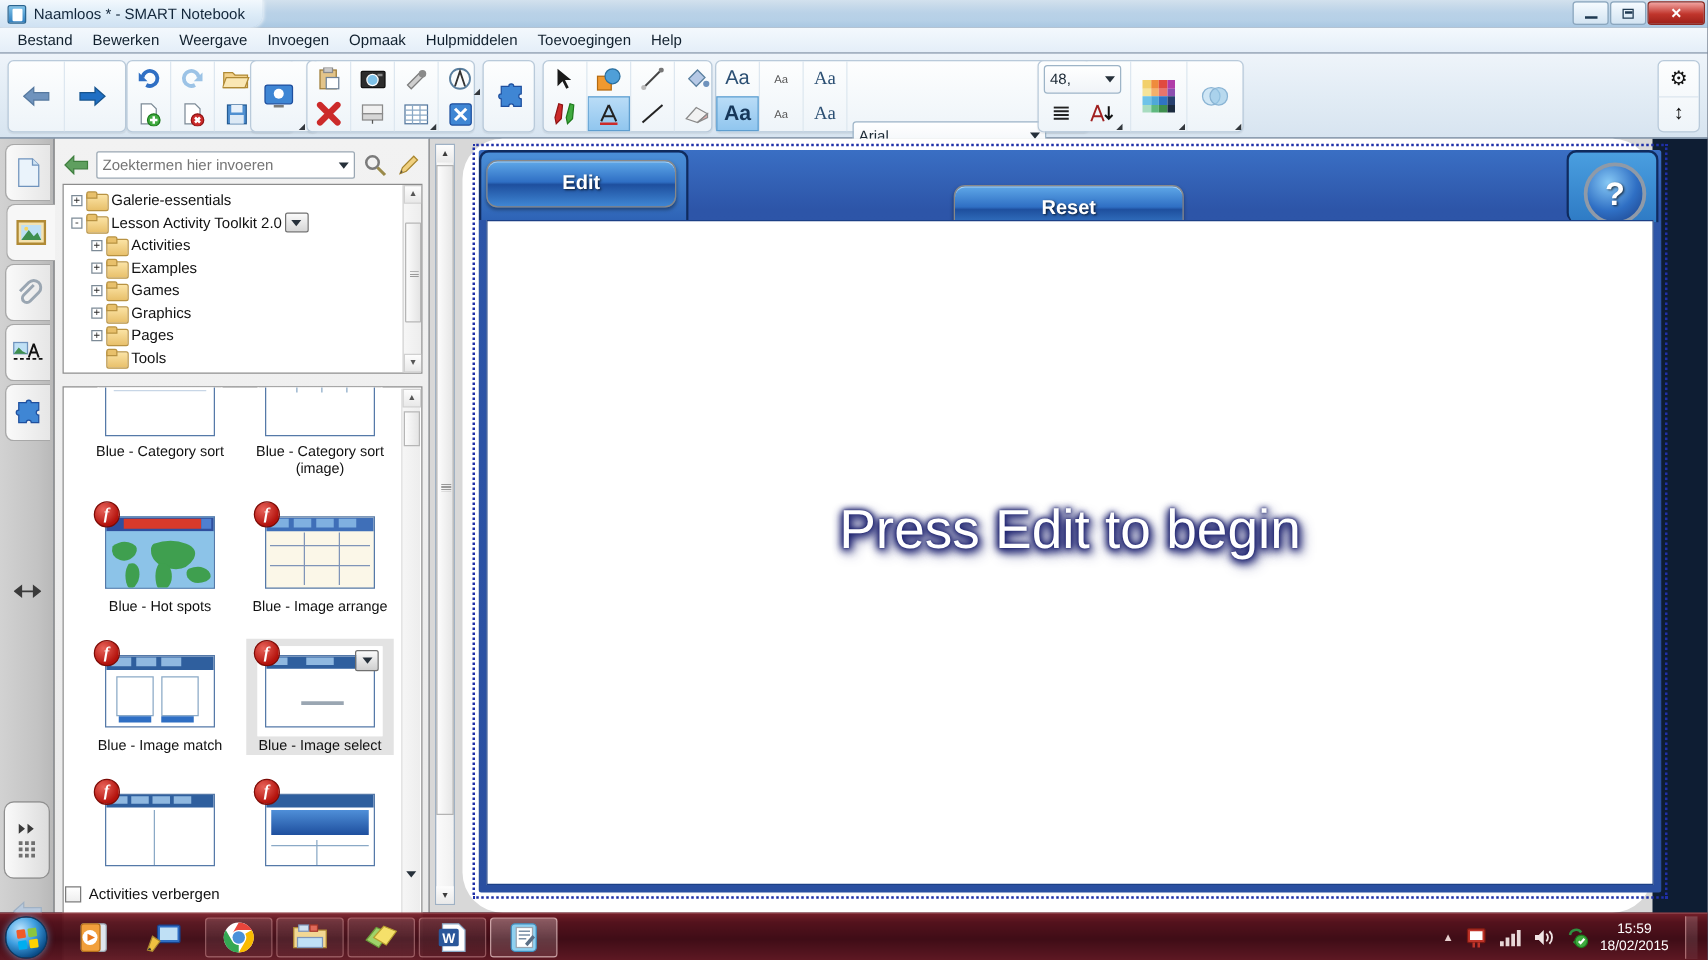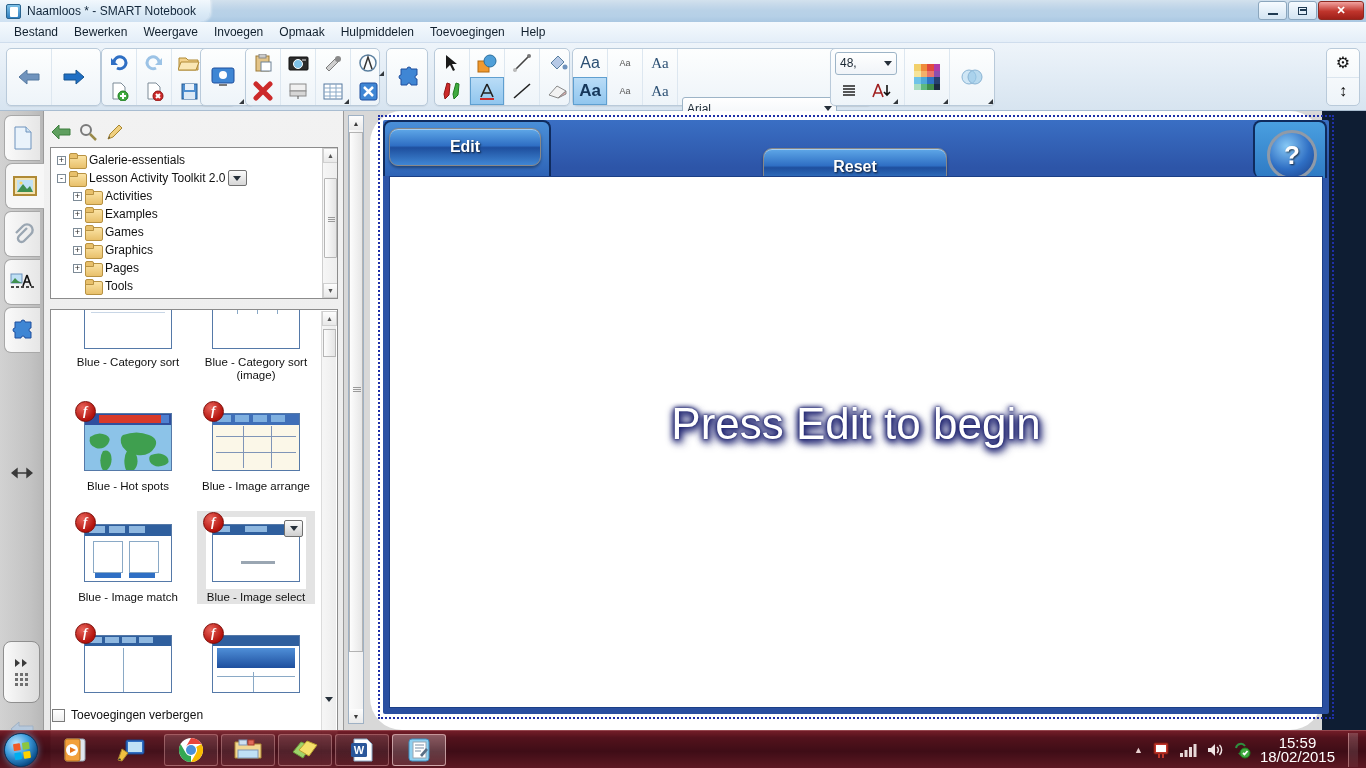--- a/index.html
+++ b/index.html
@@ -296,21 +296,21 @@
     display: grid; grid-template-columns: 1fr 1fr; grid-template-rows: 1fr 1fr; gap: 1.5px; transform: rotate(-8deg); }
   .start-orb .flag i { border-radius: 1px; }
   .qlaunch { display: flex; align-items: center; gap: 2px; margin-left: 10px; }
   .tb-item {
     width: 54px; height: 32px; display: flex; align-items: center; justify-content: center;
     border-radius: 3px; position: relative;
   }
   .tb-item.win { border: 1px solid rgba(255,190,190,.35); background: linear-gradient(180deg, rgba(255,255,255,.12), rgba(255,255,255,.03)); }
   .tb-item.win.active { border: 1px solid rgba(255,220,220,.6); background: linear-gradient(180deg, rgba(255,255,255,.3), rgba(255,255,255,.1)); }
   .tray { position: absolute; right: 0; top: 0; height: 38px; display: flex; align-items: center; gap: 9px; padding-right: 8px; }
-  .clock { color: #fff; font-size: 15px; text-align: center; line-height: 14px; }
+  .clock { color: #fff; font-size: 11px; text-align: center; line-height: 14px; }
   .showdesk { width: 10px; height: 34px; border-left: 1px solid rgba(255,190,190,.45);
               background: linear-gradient(180deg, rgba(255,255,255,.18), rgba(255,255,255,.05)); margin-left: 4px; }
 </style>
 </head>
 <body>
 
 <div class="desktop-backdrop"></div>
 
 <div class="app-window">
 
@@ -725,20 +725,24 @@
   </div>
 
   <div class="gallery-panel">
 
     <div class="gal-search-row">
       <div class="back-arrow">
         <svg width="20" height="16" viewBox="0 0 20 16">
             <path d="M8 1 L1 8 L8 15 L8 11 L19 11 L19 5 L8 5 Z" fill="#5f9f5f" stroke="#3f7f3f"></path>
           </svg>
       </div>
+      <div class="search-field">
+        <input type="text" placeholder="Zoektermen hier invoeren" style="">
+        <span class="caret-dn"></span>
+      </div>
       <div class="icon-btn">
         <svg width="18" height="18" viewBox="0 0 18 18">
             <circle cx="7" cy="7" r="5" fill="none" stroke="#7a7a7a" stroke-width="2"></circle>
             <path d="M11 11 L17 17" stroke="#9a8a4a" stroke-width="2.5"></path>
           </svg>
       </div>
       <div class="icon-btn">
         <svg width="18" height="18" viewBox="0 0 18 18">
             <path d="M2 16 L4 11 L13 2 L16 5 L7 14 Z" fill="#f0d080" stroke="#a8862f"></path>
             <path d="M2 16 L4 14.5 L3.5 13 Z" fill="#444"></path>
@@ -927,21 +931,21 @@
       </div>
       <div class="gal-vscroll">
         <div class="ts-arrow">▲</div>
         <div class="gvs-thumb"></div>
 
       </div>
     </div>
 
     <div class="autohide-row">
       <span class="chk"></span>
-      <span>Toevoegingen verbergen</span>
+      <span>Activities verbergen</span>
     </div>
     <div class="panel-caret">
       <span class="caret-dn"></span>
     </div>
   </div>
 
   <div class="canvas-area">
 
     <div class="canvas-scroll">
       <div class="cs-btn">▲</div>

